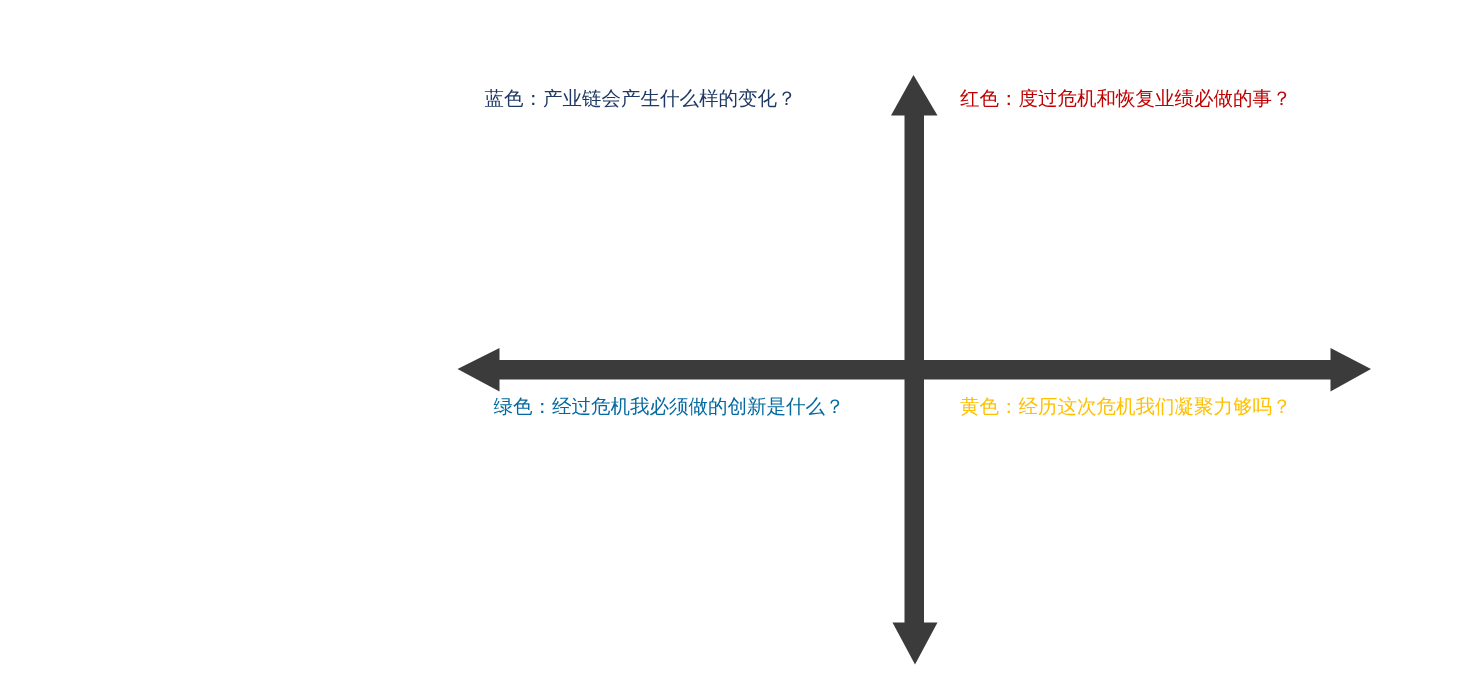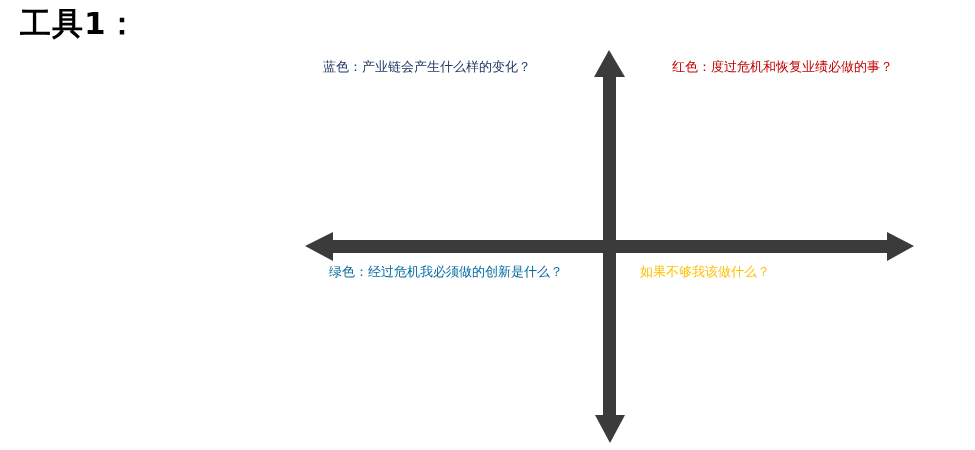--- a/index.html
+++ b/index.html
@@ -41,39 +41,38 @@
     }
     .q-blue  { left: 323px; top: 58px; }
     .q-red   { left: 640px; top: 58px; }
     .q-green { left: 329px; top: 263px; }
     .q-yellow{ left: 640px; top: 263px; }
   </style>
 </head>
 <body>
 
 <div class="title">
-  <div>工具1：</div>
 </div>
 
 <svg class="arrows" viewBox="0 0 975 450" xmlns="http://www.w3.org/2000/svg">
 
   <rect x="603" y="74" width="13" height="344" fill="#3b3b3b"></rect>
 
   <rect x="330" y="240" width="560" height="13" fill="#3b3b3b"></rect>
 
   <polygon points="609,50 594,77 625,77" fill="#3b3b3b"></polygon>
 
   <polygon points="610,443 595,415 625,415" fill="#3b3b3b"></polygon>
 
   <polygon points="305,246 333,232 333,261" fill="#3b3b3b"></polygon>
 
   <polygon points="914,246 887,232 887,261" fill="#3b3b3b"></polygon>
 </svg>
 
 <div class="quad-label q-blue" style="color:#1f3864;">蓝色：产业链会产生什么样的变化？</div>
 
-<div class="quad-label q-red" style="color:#c00000;margin-left:32px;">红色：度过危机和恢复业绩必做的事？</div>
+<div class="quad-label q-red" style="color:#c00000;">红色：度过危机和恢复业绩必做的事？</div>
 
 <div class="quad-label q-green" style="color:#0369a1;">绿色：经过危机我必须做的创新是什么？</div>
 
 <div class="quad-label q-yellow" style="color:#ffc000;">
-  <div>如果不够我该做什么？</div>
+  <div>黄色：经历这次危机我们凝聚力够吗？</div>
 </div>
 
 </body></html>

